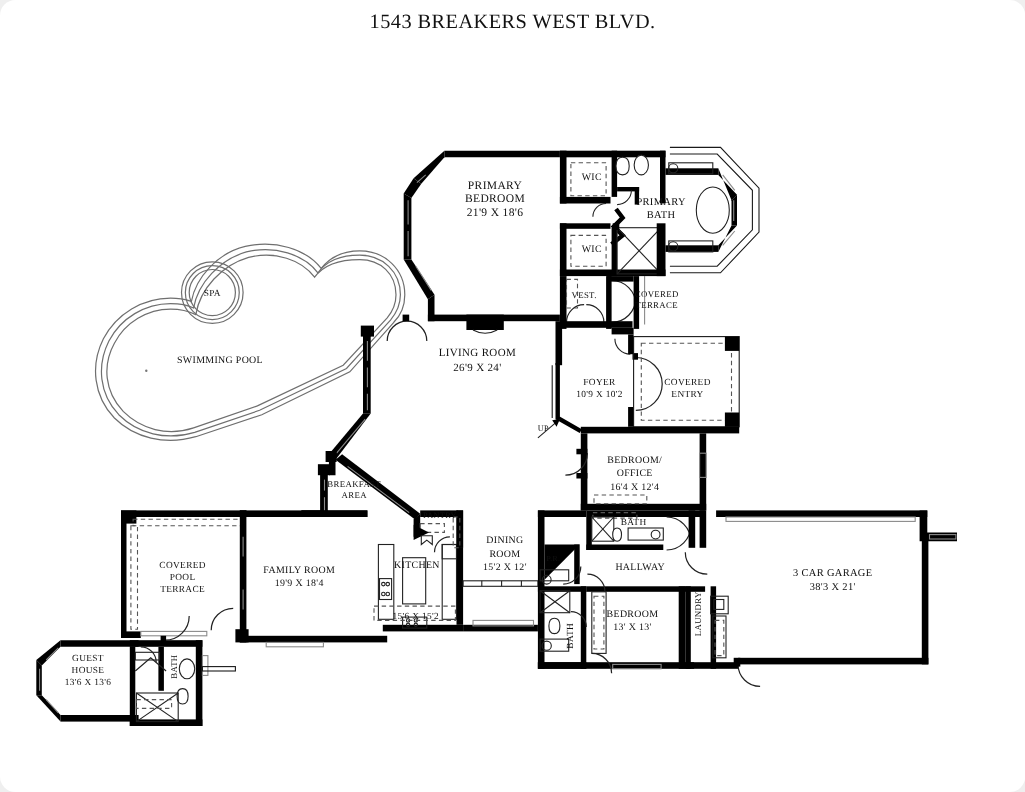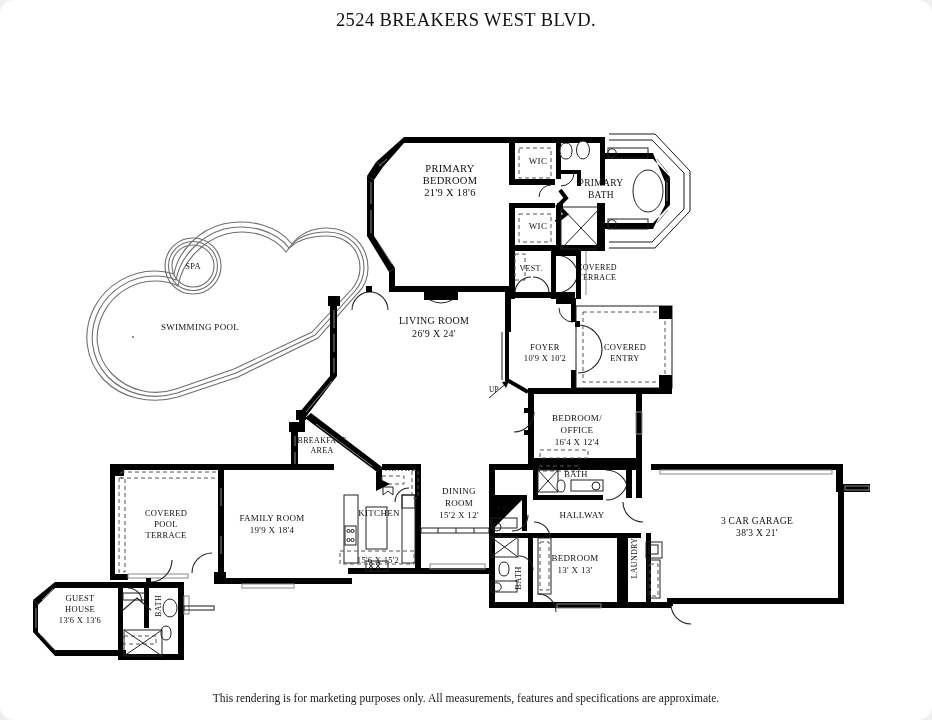--- a/index.html
+++ b/index.html
@@ -61,21 +61,21 @@
   .fix       { stroke: #222; fill: none; stroke-width: 1; }
   .fixfill   { fill: #fff; stroke: #222; stroke-width: 1; }
   .door      { stroke: #222; fill: none; stroke-width: 1.1; }
   .pool      { stroke: #6f6f6f; fill: none; stroke-width: 1.1; }
 </style>
 </head>
 <body>
 
 <div id="page">
 
-  <h1 id="plan-title">2524 BREAKERS WEST BLVD.</h1>
+  <h1 id="plan-title">1543 BREAKERS WEST BLVD.</h1>
 
   <svg id="floorplan-svg" width="932" height="640" viewBox="0 0 932 640" xmlns="http://www.w3.org/2000/svg">
 
     <g>
 
       <path class="pool" d="M 223 184
                C 250 178, 278 186, 292 204
                C 300 194, 312 188, 327 188
                C 350 188, 368 205, 368 228
                C 368 238, 364 247, 358 253
@@ -535,15 +535,14 @@
     </g>
 
     <g>
       <text class="rlabel" x="521" y="538" font-size="8.5" transform="rotate(-90 521 538)">BATH</text>
       <text class="rlabel" x="637" y="518" font-size="8" transform="rotate(-90 637 518)">LAUNDRY</text>
       <text class="rlabel" x="161" y="566" font-size="8" transform="rotate(-90 161 566)">BATH</text>
     </g>
 
   </svg>
 
-  <div id="plan-footer">This rendering is for marketing purposes only. All measurements, features and specifications are approximate.</div>
 
 </div>
 
 </body></html>

